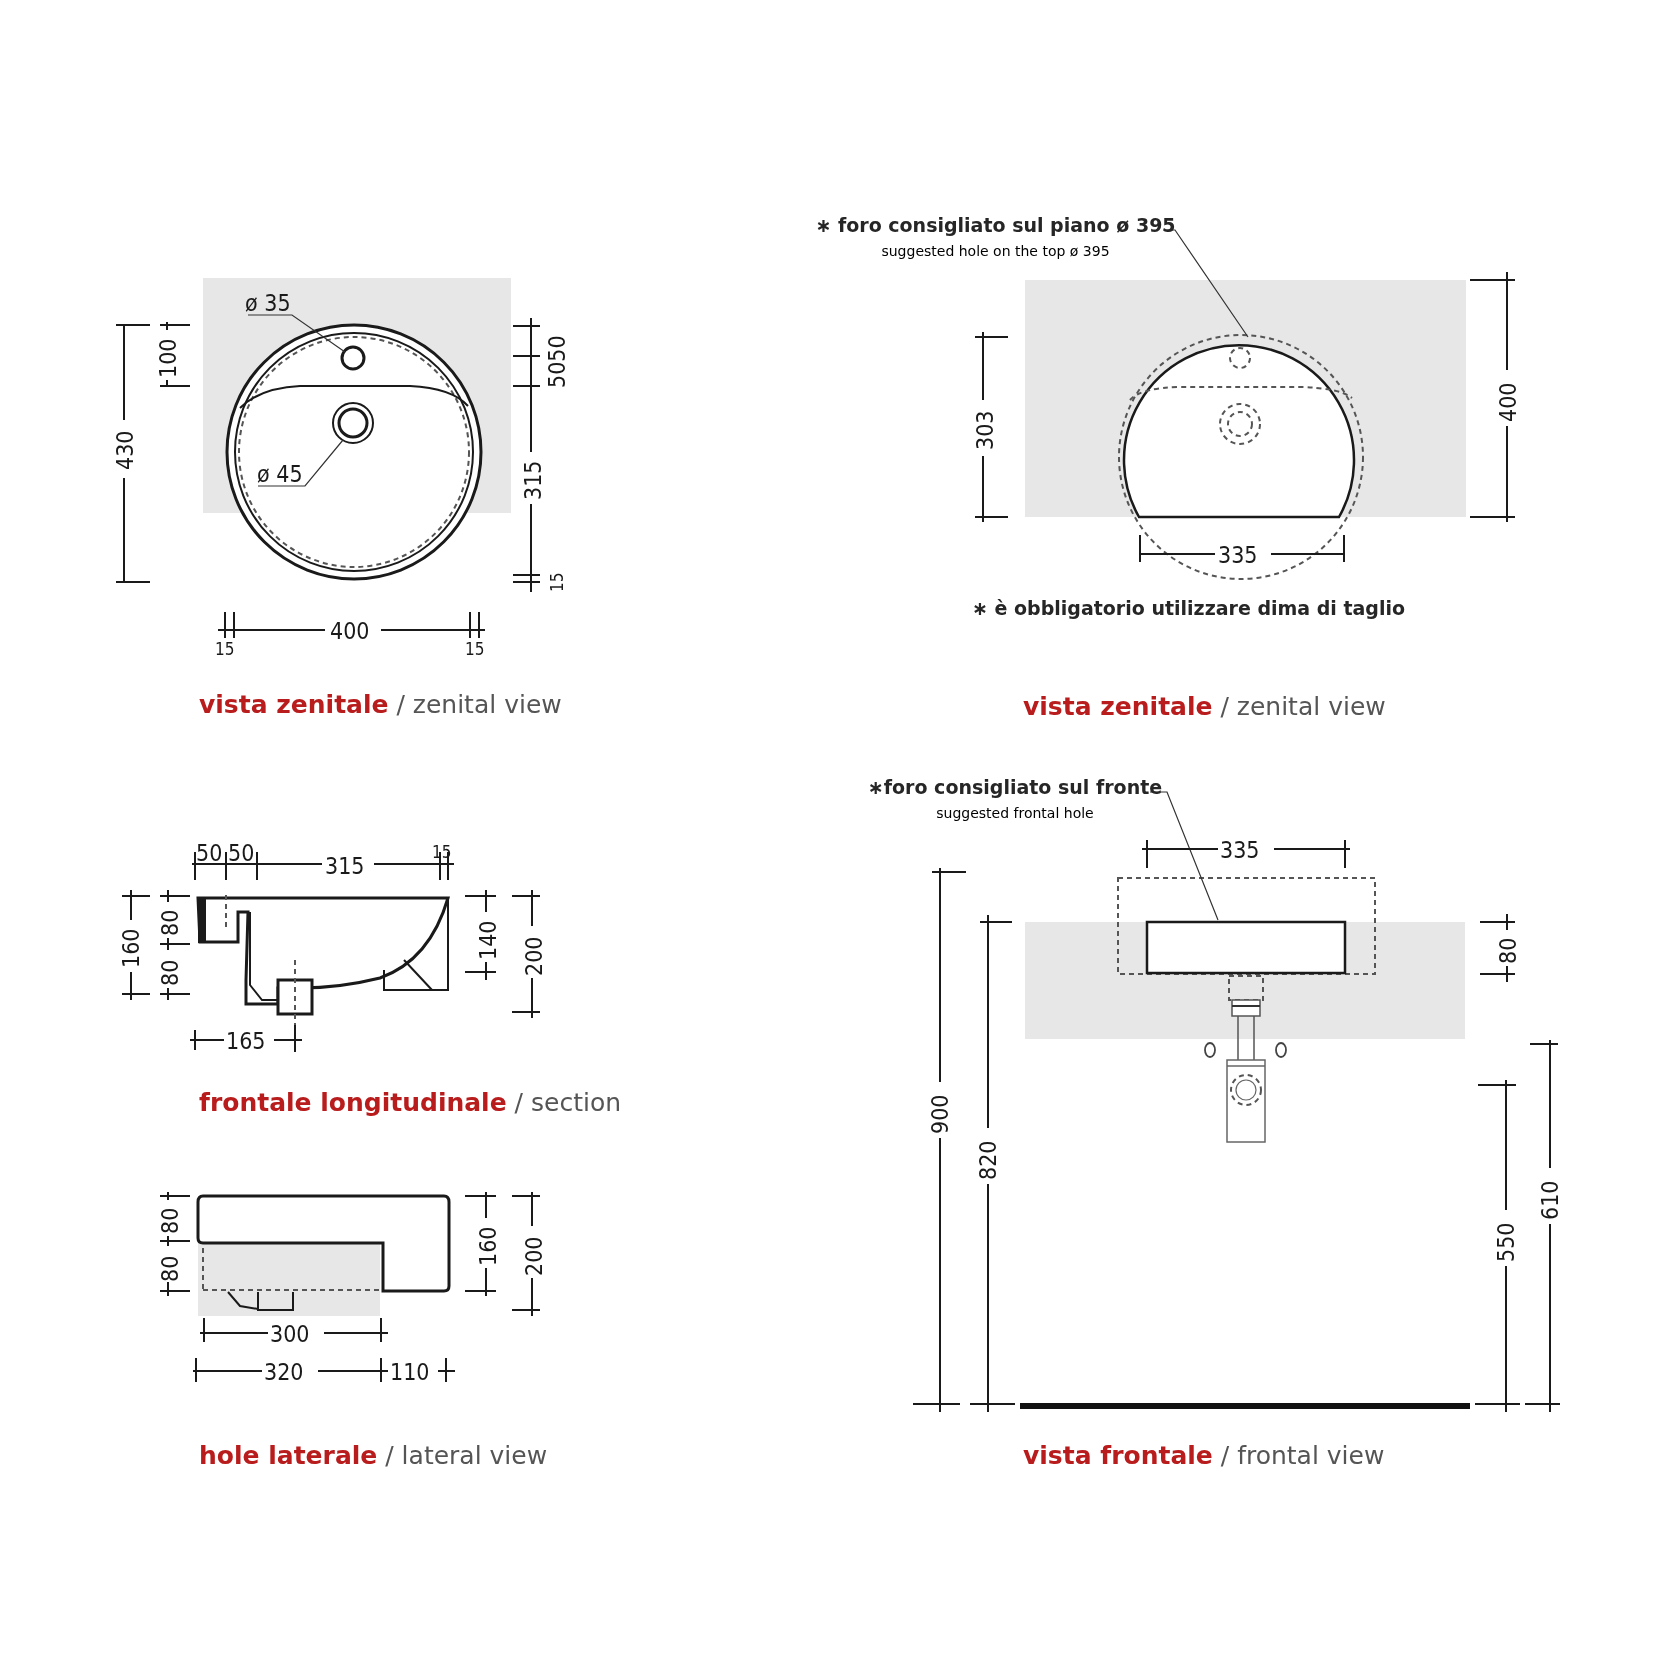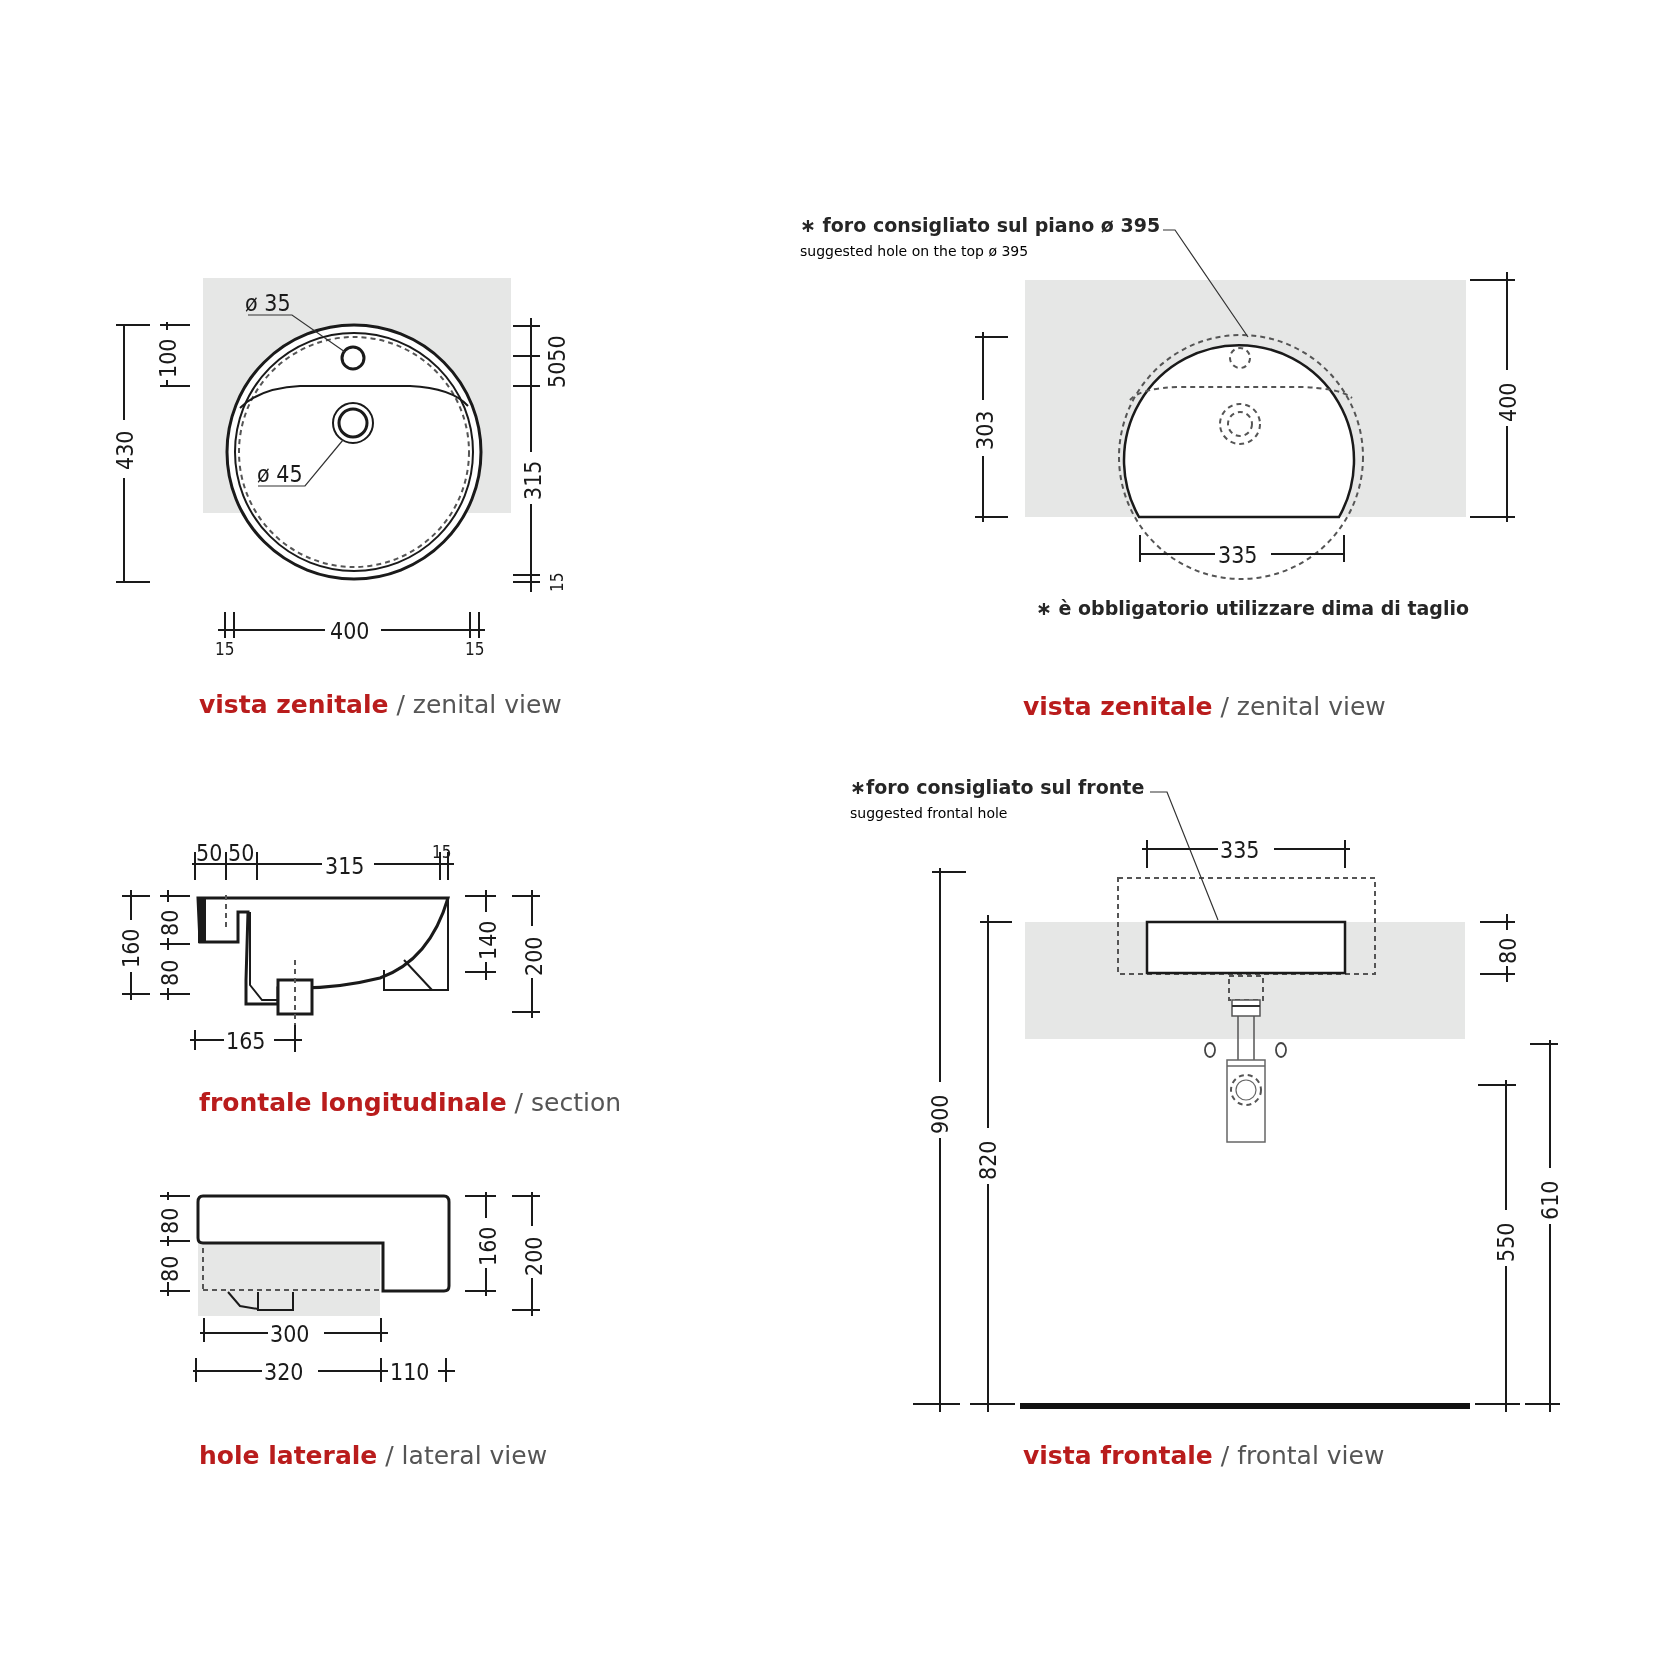--- a/index.html
+++ b/index.html
@@ -7,21 +7,21 @@
            font-family: "DejaVu Sans", "Liberation Sans", sans-serif; color: #1a1a1a; }
     svg.draw { position: absolute; left: 0; top: 0; width: 1676px; height: 1676px; }
     .dim { font-family: "DejaVu Sans Condensed", "DejaVu Sans", sans-serif; font-size: 23px; fill: #1a1a1a; }
     .dim-sm { font-size: 17px; }
     .cap { position: absolute; font-size: 25px; white-space: nowrap; }
     .cap .b { font-weight: bold; color: #b91c1c; }
     .cap .s { color: #555; }
     .note { position: absolute; white-space: nowrap; line-height: 26px; }
     .note .it { font-weight: bold; font-size: 19px; color: #262626; }
     .note .en { font-size: 14px; color: #000000; }
-    .note.right { text-align: left; }
+    .note.right { text-align: center; margin-left: 15px; }
     .line { stroke: #1a1a1a; stroke-width: 2; fill: none; }
     .thin { stroke: #333; stroke-width: 1.2; fill: none; }
     .dash { stroke: #555; stroke-width: 2; stroke-dasharray: 5 4; fill: none; }
     .gray { fill: #e6e7e6; }
   </style>
 </head>
 <body>
 
 <svg class="draw" viewBox="0 0 1676 1676" xmlns="http://www.w3.org/2000/svg">
 
@@ -254,21 +254,21 @@
     <line class="line" x1="1525" y1="1404" x2="1560" y2="1404" stroke="#888"></line>
     <rect x="1536" y="1168" width="26" height="56" fill="#fff"></rect>
     <text class="dim" transform="translate(1558 1220) rotate(-90)">610</text>
   </g>
 </svg>
 
 <div class="note right" style="left:800px; top:212px; width:361px;">
   <div class="it">∗ foro consigliato sul piano ø 395</div>
   <div class="en">suggested hole on the top ø 395</div>
 </div>
-<div class="note" style="left:1036px; top:595px;">
+<div class="note" style="left:972px; top:595px;">
   <div class="it">∗ è obbligatorio utilizzare dima di taglio</div>
 </div>
 <div class="note right" style="left:850px; top:774px; width:300px;">
   <div class="it">∗foro consigliato sul fronte</div>
   <div class="en">suggested frontal hole</div>
 </div>
 
 <div class="cap" style="left:199px; top:690px;">
   <span class="b">vista zenitale</span><span class="s"> / </span><span class="s">zenital view</span>
 </div>

